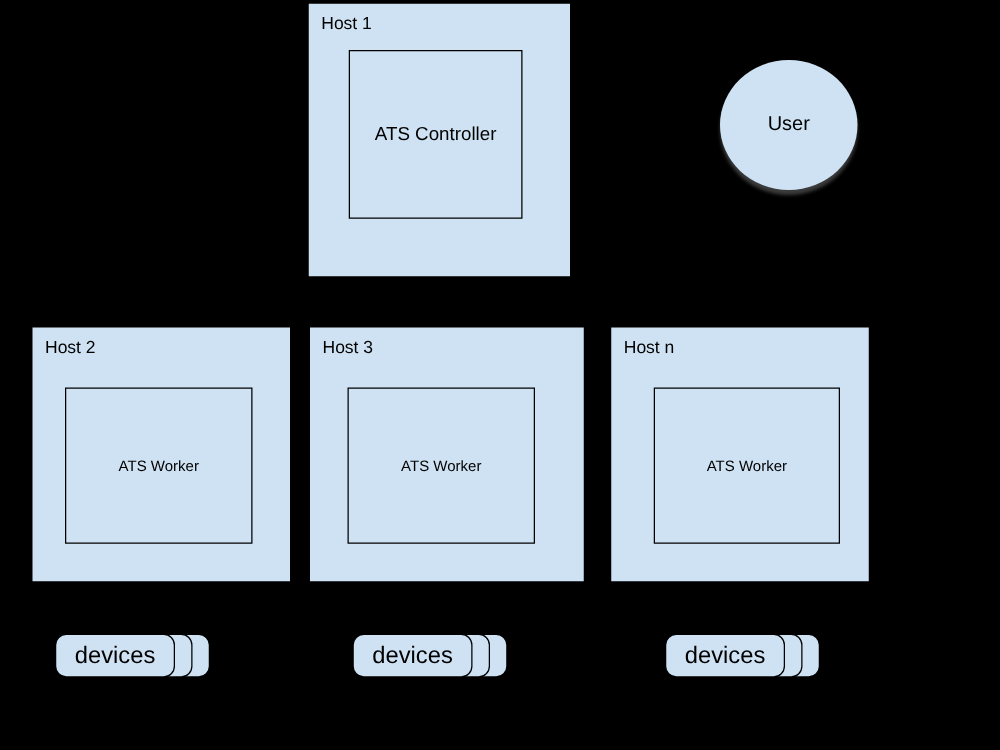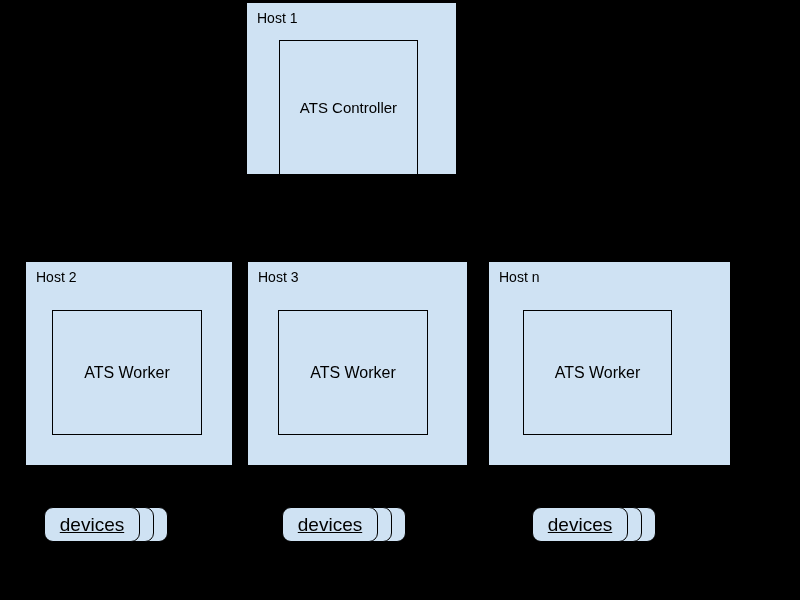--- a/index.html
+++ b/index.html
@@ -9,62 +9,65 @@
   }
   .host{
     position:absolute;background:#cfe2f3;
   }
   .host-label{
     position:absolute;left:10px;top:7px;font-size:14px;line-height:1.2;color:#000;
   }
   .inner-box{
     position:absolute;background:#cfe2f3;border:1px solid #000;
     display:flex;align-items:center;justify-content:center;
-    font-size:16px;text-align:center;
+    font-size:12px;text-align:center;
   }
-  #host1{left:247px;top:3px;width:209px;height:171px;}
+  #host1{left:247px;top:3px;width:209px;height:218px;}
   #host1 .inner-box{left:32px;top:37px;width:137px;height:133px;font-size:15px;}
   #host2{left:10px;top:262px;width:206px;height:203px;margin-left:16px;}
   #host2 .inner-box{left:26px;top:48px;width:148px;height:123px;}
   #host3{left:248px;top:262px;width:207px;height:203px;padding-left:12px;}
   #host3 .inner-box{left:30px;top:48px;width:148px;height:123px;}
-  #hostn{left:489px;top:262px;width:206px;height:203px;padding-left:35px;}
+  #hostn{left:489px;top:262px;width:206px;height:203px;}
   #hostn .inner-box{left:34px;top:48px;width:147px;height:123px;}
   .user-circle{
     position:absolute;left:576px;top:48px;width:110px;height:104px;
     background:#cfe2f3;border-radius:50%;
     display:flex;align-items:center;justify-content:center;font-size:16px;
     box-shadow:0 4px 3px rgba(110,110,110,0.55);
   }
   .device-stack{position:absolute;width:124px;height:35px;}
   .device-layer{
     position:absolute;top:0;width:96px;height:35px;background:#cfe2f3;
     border:1.5px solid #000;border-radius:9px;box-sizing:border-box;
   }
   .device-layer.back{left:28px;}
   .device-layer.mid{left:14px;}
   .device-layer.front{
-    left:0;display:flex;align-items:center;justify-content:center;font-size:19px;text-decoration:underline;
+    left:0;display:flex;align-items:center;justify-content:center;font-size:19px;
   }
   #devices1{left:44px;top:507px;}
   #devices2{left:282px;top:507px;}
   #devices3{left:532px;top:507px;}
 </style>
 </head>
 <body>
 
 <div class="canvas">
 
   <section class="host" id="host1">
     <span class="host-label">Host 1</span>
     <div class="inner-box">
       <span>ATS Controller</span>
     </div>
   </section>
 
+  <div class="user-circle">
+    <span>User</span>
+  </div>
 
   <section class="host" id="host2">
     <span class="host-label">Host 2</span>
     <div class="inner-box">
       <span>ATS Worker</span>
     </div>
   </section>
 
   <section class="host" id="host3">
     <span class="host-label">Host 3</span>

